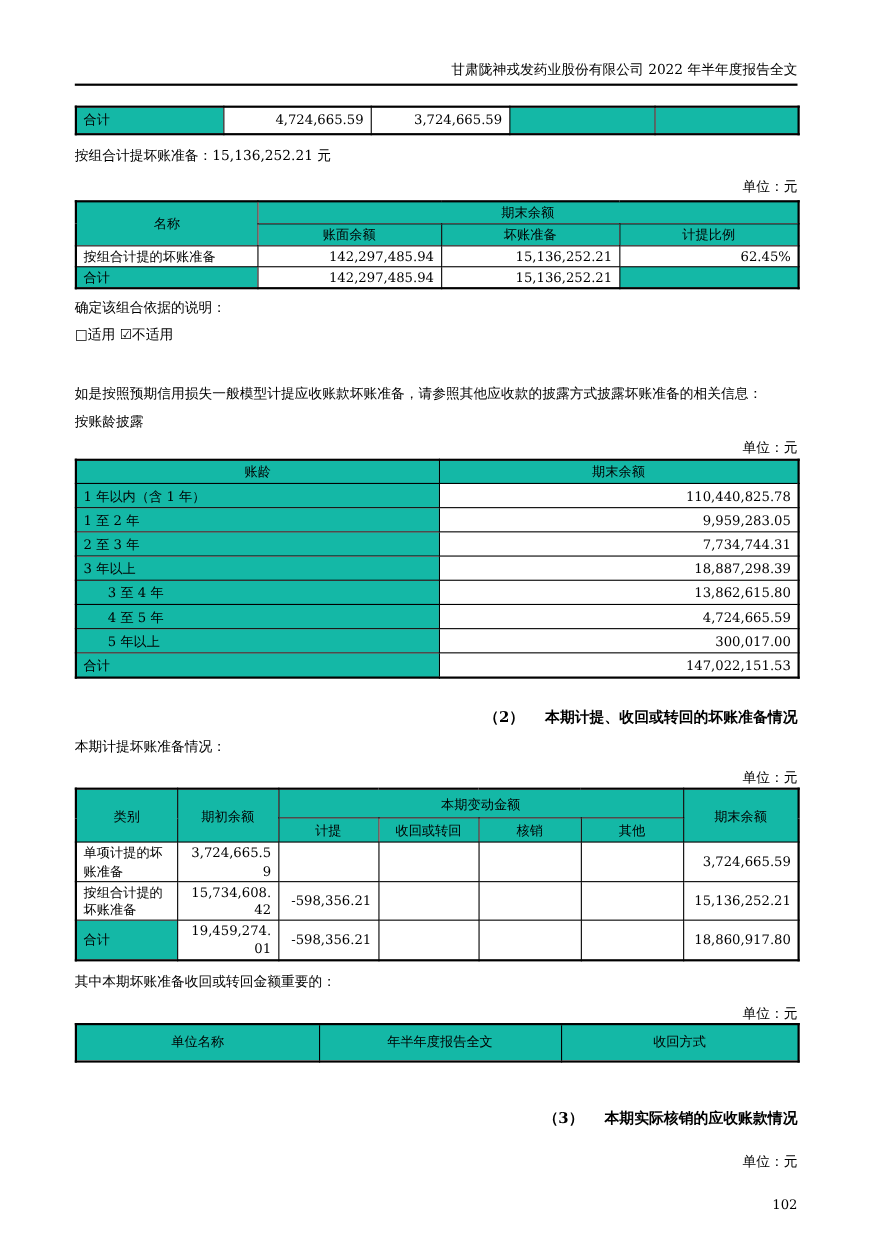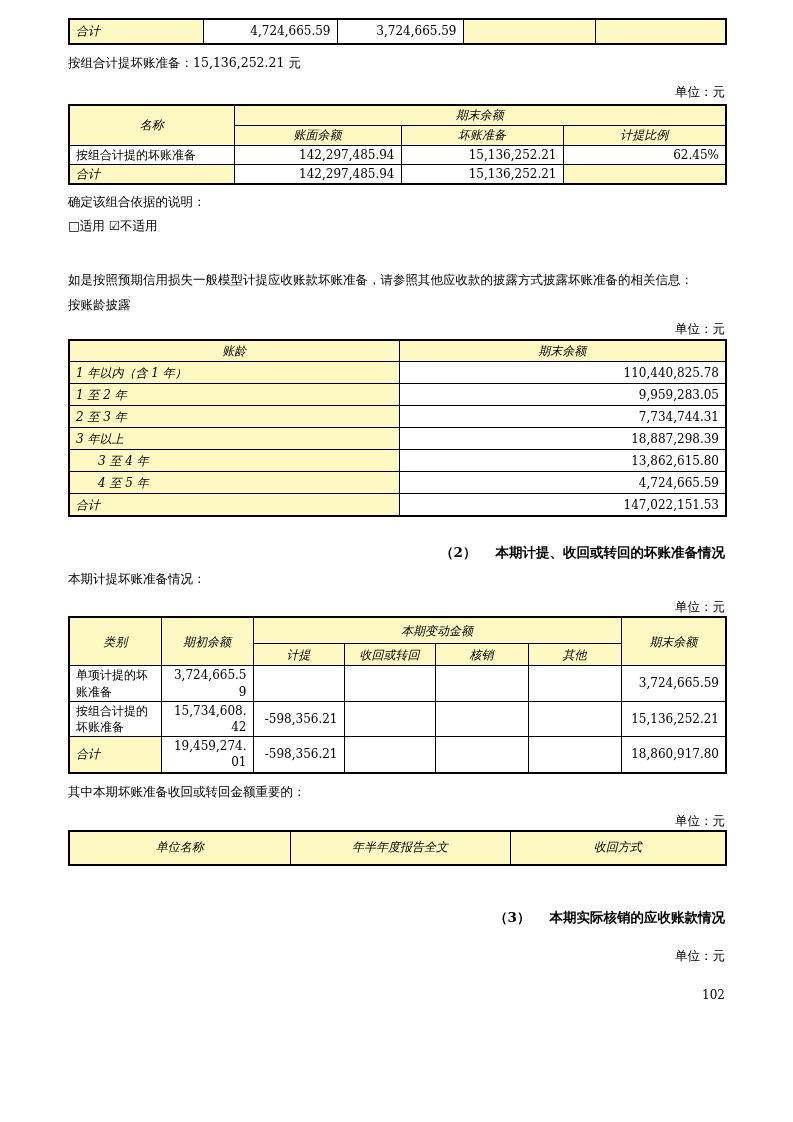--- a/index.html
+++ b/index.html
@@ -18,21 +18,21 @@
 
   table.doc-table {
     border-collapse: collapse; table-layout: fixed; width: 657px;
     border: 2px solid #000;
   }
   table.doc-table td {
     border: 1px solid #000; padding: 1px 6px; font-size: 12px;
     line-height: 1.35; vertical-align: middle; word-break: break-all;
     overflow: hidden;
   }
-  .gray { background: #fef9c3; font-style: italic; }
+  .gray { background: #14b8a6; }
   .c { text-align: center; }
   .num { text-align: right; }
   .label { text-align: left; }
   .indent { padding-left: 28px !important; }
 
   .t1 { margin-top: 18px; }
   .t1 tr { height: 25px; }
 
   .para { margin-top: 10px; font-size: 12.5px; line-height: 16px; }
   .unit { text-align: right; font-size: 12.5px; line-height: 15px; }
@@ -67,20 +67,23 @@
   .h3 { margin-top: 42px; }
   .u5 { margin-top: 22px; }
   .page-num { margin-top: 25px; text-align: right; font-size: 12px; }
 </style>
 </head>
 <body>
 
 <div class="page">
   <div class="content">
 
+    <div class="page-header">
+      <span>甘肃陇神戎发药业股份有限公司 2022 年半年度报告全文</span>
+    </div>
 
     <table class="doc-table t1">
       <colgroup>
           <col style="width:134px">
           <col style="width:134px">
           <col style="width:126px">
           <col style="width:132px">
           <col style="width:131px">
         </colgroup>
       <tbody>
@@ -166,20 +169,24 @@
         <td class="gray label">3 年以上</td>
         <td class="num">18,887,298.39</td>
       </tr>
       <tr>
         <td class="gray label indent">3 至 4 年</td>
         <td class="num">13,862,615.80</td>
       </tr>
       <tr>
         <td class="gray label indent">4 至 5 年</td>
         <td class="num">4,724,665.59</td>
+      </tr>
+      <tr>
+        <td class="gray label indent">5 年以上</td>
+        <td class="num">300,017.00</td>
       </tr>
       <tr>
         <td class="gray label">合计</td>
         <td class="num">147,022,151.53</td>
       </tr>
     </tbody>
       </table>
 
     <div class="section-h h2">
       <span class="snum">（2）</span><span>本期计提、收回或转回的坏账准备情况</span>

